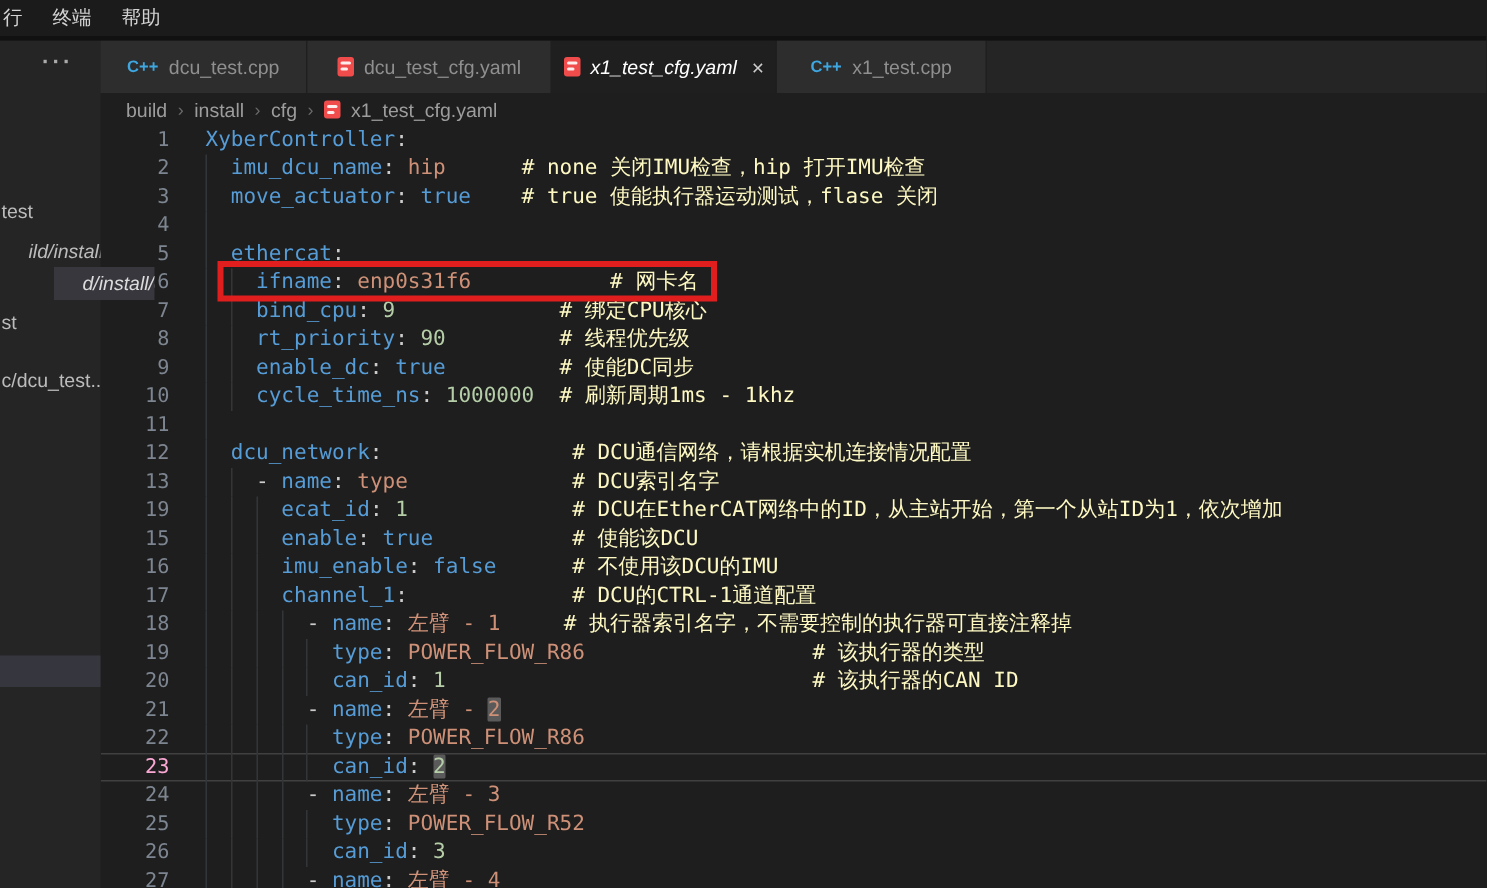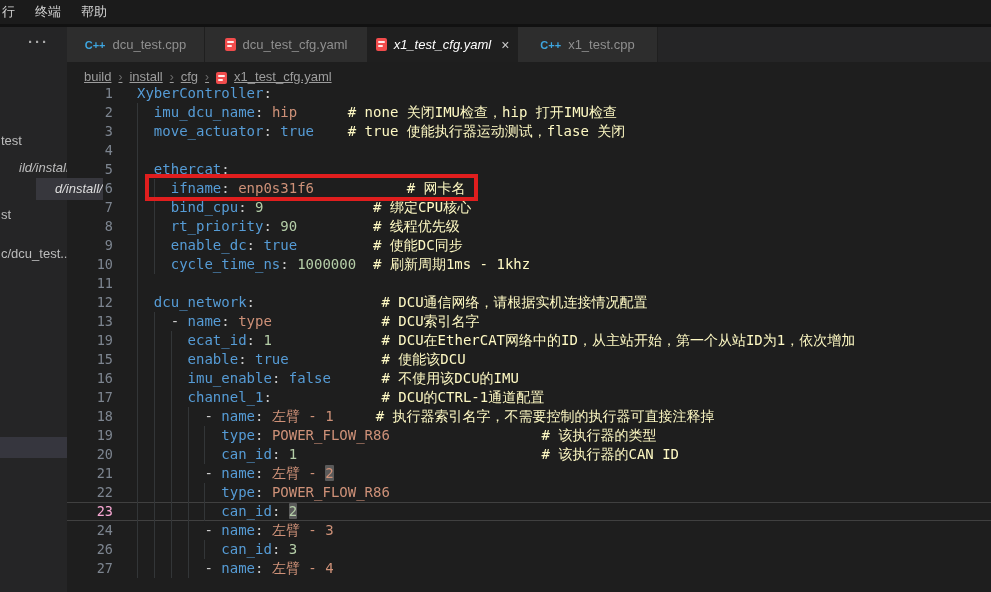--- a/index.html
+++ b/index.html
@@ -38,22 +38,22 @@
   .icon-yaml{display:inline-block;width:11px;height:13px;background:#f14c4c;border-radius:2px;
     position:relative;flex:0 0 11px;}
   .icon-yaml i{position:absolute;left:2px;height:2px;background:#fdecec;border-radius:1px;}
   .icon-yaml i:nth-child(1){top:3px;width:7px;}
   .icon-yaml i:nth-child(2){top:7px;width:5px;}
   .icon-cpp{display:inline-block;color:#3ea6e0;font-weight:bold;font-size:11px;
     font-family:"Liberation Sans",sans-serif;font-style:normal;flex:0 0 auto;}
   .bc-icon .icon-yaml{width:10px;height:12px;}
   
   .breadcrumbs{position:absolute;left:67px;top:62px;width:924px;height:22px;background:#1e1e1e;
-    display:flex;align-items:flex-end;padding-left:17px;box-sizing:border-box;
-    font-size:13px;color:#9d9d9d;gap:7px;z-index:3;text-decoration:underline;}
+    display:flex;align-items:center;padding-left:17px;box-sizing:border-box;
+    font-size:13px;color:#9d9d9d;gap:7px;z-index:3;}
   .crumb{cursor:default;}
   .crumb-sep{color:#6b6b6b;font-size:12px;}
   .bc-icon{display:flex;align-items:center;}
   
   .editor{position:absolute;left:67px;top:84px;width:924px;height:508px;z-index:2;
     font-family:"DejaVu Sans Mono","Liberation Mono",monospace;font-size:14px;}
   .code-line{display:flex;height:19px;line-height:19px;position:relative;}
   .code-line.active{box-shadow:inset 0 1px 0 #404040,inset 0 -1px 0 #404040;}
   .ln{flex:0 0 46px;width:46px;text-align:right;padding-right:24px;color:#7d8590;
     font-size:13.5px;user-select:none;}
@@ -224,20 +224,24 @@
       </div>
       <div class="code-line active">
         <div class="ln">23</div>
         <div class="code"><span class="guide" style="left: 0ch;"></span><span class="guide" style="left: 2ch;"></span><span class="guide" style="left: 4ch;"></span><span class="guide" style="left: 6ch;"></span><span class="guide" style="left: 8ch;"></span><span>          </span><span class="tok-k">can_id</span><span class="tok-p">: </span><span class="tok-n tok-hl">2</span></div>
       </div>
       <div class="code-line">
         <div class="ln">24</div>
         <div class="code"><span class="guide" style="left: 0ch;"></span><span class="guide" style="left: 2ch;"></span><span class="guide" style="left: 4ch;"></span><span class="guide" style="left: 6ch;"></span><span>        </span><span class="tok-p">- </span><span class="tok-k">name</span><span class="tok-p">: </span><span class="tok-s">左臂 - 3</span></div>
       </div>
       <div class="code-line">
+        <div class="ln">25</div>
+        <div class="code"><span class="guide" style="left: 0ch;"></span><span class="guide" style="left: 2ch;"></span><span class="guide" style="left: 4ch;"></span><span class="guide" style="left: 6ch;"></span><span class="guide" style="left: 8ch;"></span><span>          </span><span class="tok-k">type</span><span class="tok-p">: </span><span class="tok-s">POWER_FLOW_R52</span></div>
+      </div>
+      <div class="code-line">
         <div class="ln">26</div>
         <div class="code"><span class="guide" style="left: 0ch;"></span><span class="guide" style="left: 2ch;"></span><span class="guide" style="left: 4ch;"></span><span class="guide" style="left: 6ch;"></span><span class="guide" style="left: 8ch;"></span><span>          </span><span class="tok-k">can_id</span><span class="tok-p">: </span><span class="tok-n">3</span></div>
       </div>
       <div class="code-line">
         <div class="ln">27</div>
         <div class="code"><span class="guide" style="left: 0ch;"></span><span class="guide" style="left: 2ch;"></span><span class="guide" style="left: 4ch;"></span><span class="guide" style="left: 6ch;"></span><span>        </span><span class="tok-p">- </span><span class="tok-k">name</span><span class="tok-p">: </span><span class="tok-s">左臂 - 4</span></div>
       </div>
     </div>
 </div>
 

